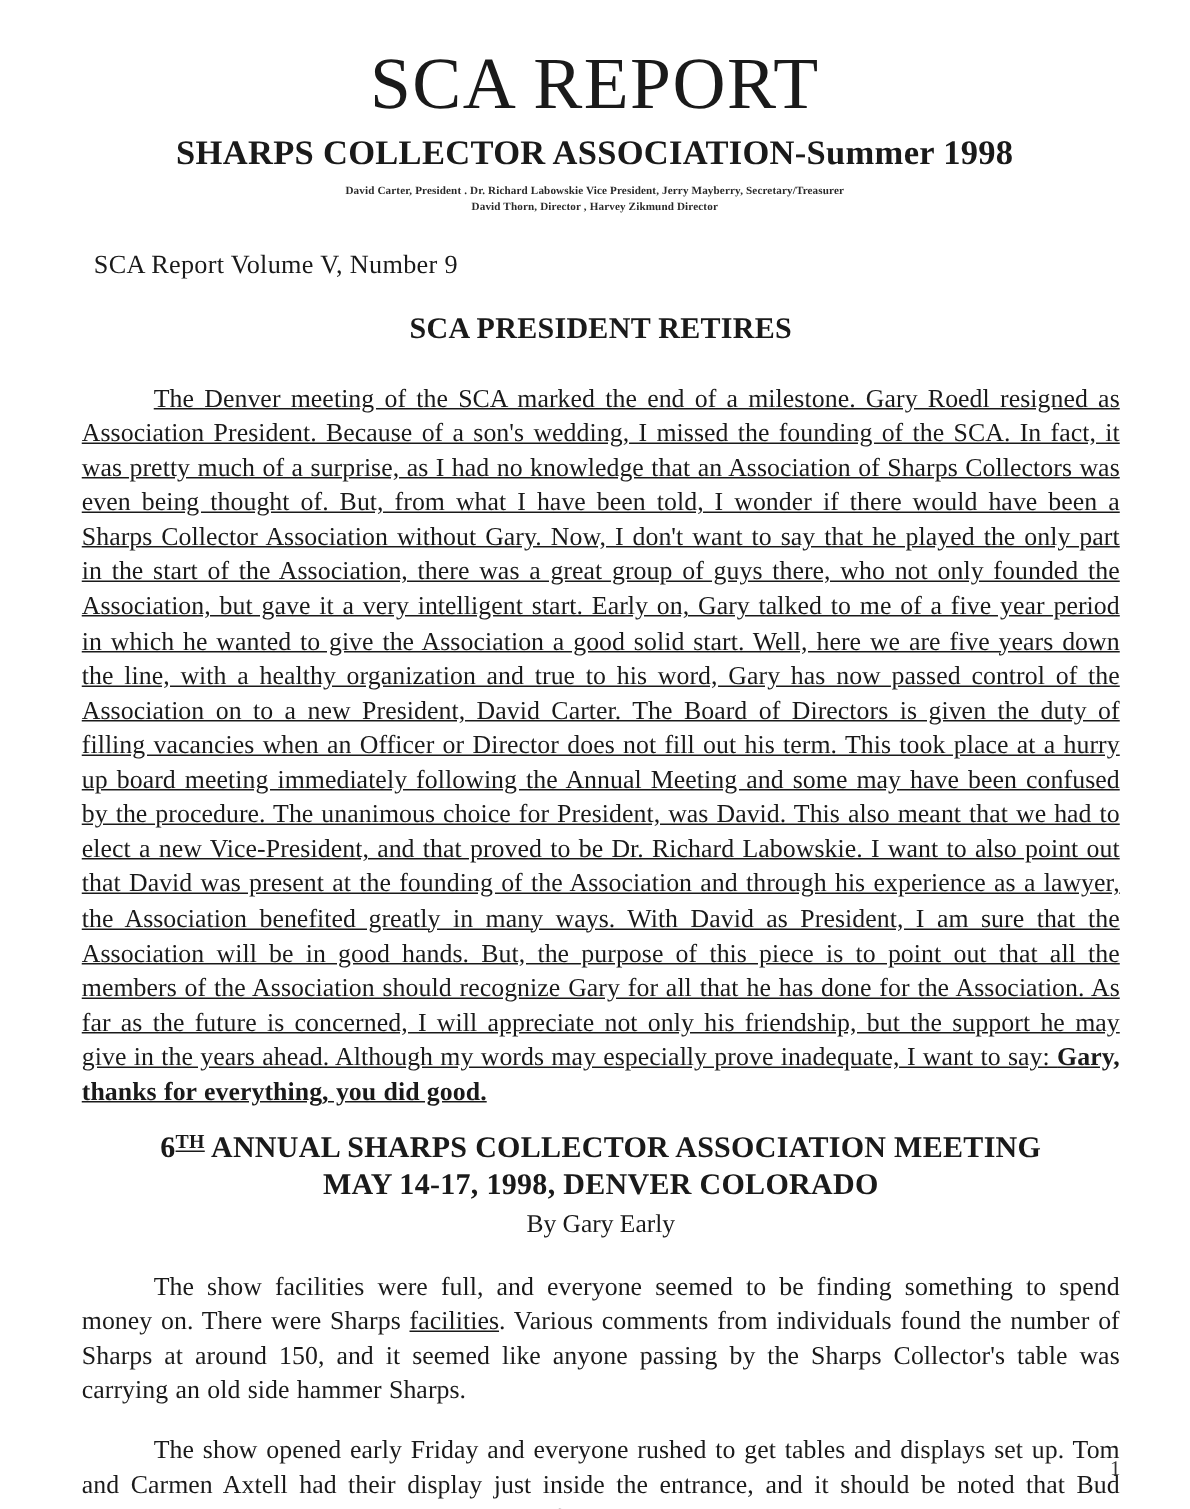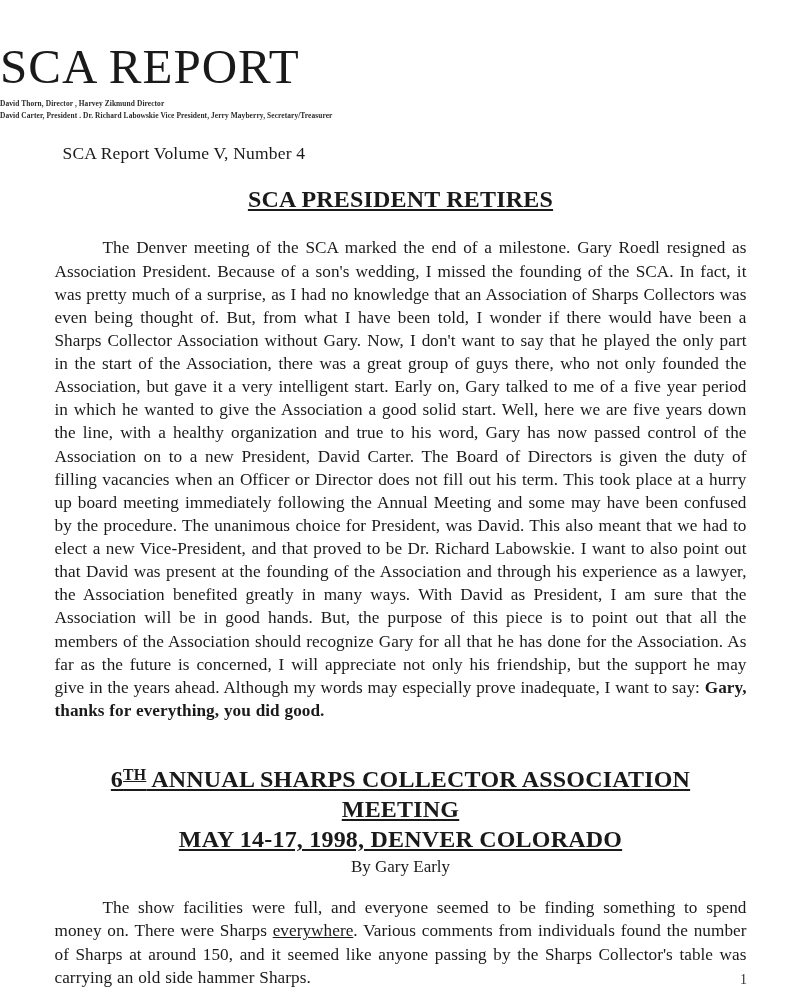--- a/index.html
+++ b/index.html
@@ -16,21 +16,22 @@
     overflow: hidden;
   }
   .page {
     position: absolute;
     inset: 0;
     padding: 0;
   }
 
   
   .masthead {
-    padding-top: 41px;
+    text-align: center;
+    padding-top: 30px;
   }
   .main-title {
     font-size: 49px;
     letter-spacing: 1px;
     font-weight: normal;
     margin: 0;
     line-height: 1.05;
     font-family: "Liberation Serif", "DejaVu Serif", serif;
   }
   .sub-title {
@@ -63,44 +64,43 @@
     margin-top: 22px;
     margin-left: 8px;
     letter-spacing: 0.2px;
   }
 
   .section-head {
     text-align: center;
     margin-top: 20px;
   }
   .section-head .head-line {
-    font-size: 24px;
+    font-size: 20px;
     font-weight: bold;
-    text-decoration: underline;
     line-height: 1.25;
     letter-spacing: 0.2px;
   }
   .section-head .byline {
     font-size: 17px;
     font-weight: normal;
     margin-top: 2px;
     line-height: 1.25;
   }
-  .section-head.spaced-top { margin-top: 42px; }
+  .section-head.spaced-top { margin-top: 14px; }
 
   .body-p {
     font-size: 17.2px;
     line-height: 1.345;
     text-align: justify;
     text-indent: 48px;
     margin: 0;
     letter-spacing: 0.05px;
     word-spacing: 0.5px;
   }
-  .body-p.first { margin-top: 22px; }
+  .body-p.first { margin-top: 22px; text-decoration: underline; }
   .body-p + .body-p { margin-top: 17px; }
   .body-p.tight-top { margin-top: 19px; }
 
   b.emph { font-weight: bold; }
   u.ul { text-decoration: underline; }
   sup.ord { font-size: 0.66em; vertical-align: 0.42em; text-decoration: underline; }
 
   .page-number {
     position: absolute;
     right: 46px;
@@ -109,43 +109,44 @@
     color: #333;
   }
 </style>
 </head>
 <body>
 
 <div class="page">
 
   <header class="masthead">
     <h1 class="main-title">SCA REPORT</h1>
+    <div class="sub-title">SHARPS COLLECTOR ASSOCIATION-Summer 1998</div>
     <div class="officers">
+      <div>David Carter, President . Dr. Richard Labowskie Vice President, Jerry Mayberry, Secretary/Treasurer</div>
       <div>David Thorn, Director , Harvey Zikmund Director</div>
-      <div>David Carter, President . Dr. Richard Labowskie Vice President, Jerry Mayberry, Secretary/Treasurer</div>
     </div>
   </header>
 
   <div class="col">
 
-    <div class="volume-line">SCA Report  Volume V,  Number 4</div>
+    <div class="volume-line">SCA Report  Volume V,  Number 9</div>
 
     <div class="section-head">
       <div class="head-line">SCA PRESIDENT RETIRES</div>
     </div>
 
     <p class="body-p first"><span>The Denver meeting of the SCA marked the end of a milestone.  Gary Roedl resigned as Association President.  Because of a son's wedding, I missed the founding of the SCA.  In fact, it was pretty much of a surprise, as I had no knowledge that an Association of Sharps Collectors was even being thought of.  But, from what I have been told, I wonder if there would have been a Sharps Collector Association without Gary.  Now, I don't want to say that he played the only part in the start of the Association, there was a great group of guys there, who not only founded the Association, but gave it a very intelligent start.  Early on, Gary talked to me of a five year period in which he wanted to give the Association a good solid start.  Well, here we are five years down the line, with a healthy organization and true to his word, Gary has now passed control of the Association on to a new President, David Carter. The Board of Directors is given the duty of filling vacancies when an Officer or Director does not fill out his term.  This took place at a hurry up board meeting immediately following the Annual Meeting and some may have been confused by the procedure.  The unanimous choice for President, was David.  This also meant that we had to elect a new Vice-President, and that proved to be Dr. Richard Labowskie. I want to also point out that David was present at the founding of the Association and through his experience as a lawyer, the Association benefited greatly in many ways.  With David as President, I am sure that the Association will be in good hands.  But, the purpose of this piece is to point out that all the members of the Association should recognize Gary for all that he has done for the Association.  As far as the future is concerned, I will appreciate not only his friendship, but the support he may give in the years ahead.  Although my words may especially prove inadequate, I want to say:  </span><b class="emph">Gary, thanks for everything, you did good.</b></p>
 
     <div class="section-head spaced-top">
       <div class="head-line"><span>6</span><sup class="ord">TH</sup><span> ANNUAL SHARPS COLLECTOR ASSOCIATION MEETING</span></div>
       <div class="head-line">MAY 14-17, 1998, DENVER COLORADO</div>
       <div class="byline">By Gary Early</div>
     </div>
 
-    <p class="body-p tight-top"><span>The show facilities were full, and everyone seemed to be finding something to spend money on.  There were Sharps </span><u class="ul">everywhere</u><span>.  Various comments from individuals found the number of Sharps at around 150, and it seemed like anyone passing by the Sharps Collector's table was carrying an old side hammer Sharps.</span></p>
+    <p class="body-p tight-top"><span>The show facilities were full, and everyone seemed to be finding something to spend money on.  There were Sharps </span><u class="ul">facilities</u><span>.  Various comments from individuals found the number of Sharps at around 150, and it seemed like anyone passing by the Sharps Collector's table was carrying an old side hammer Sharps.</span></p>
 
     <p class="body-p">The show opened early Friday and everyone rushed to get tables and displays set up.  Tom and Carmen Axtell had their display just inside the entrance, and it should be noted that Bud Greenwald announced next year's drawing for those having displays will be tantalized with an Axtell Model 1877 Sharps rifle as the prize.</p>
 
   </div>
 
   <div class="page-number">1</div>
 
 </div>
 
 </body></html>

